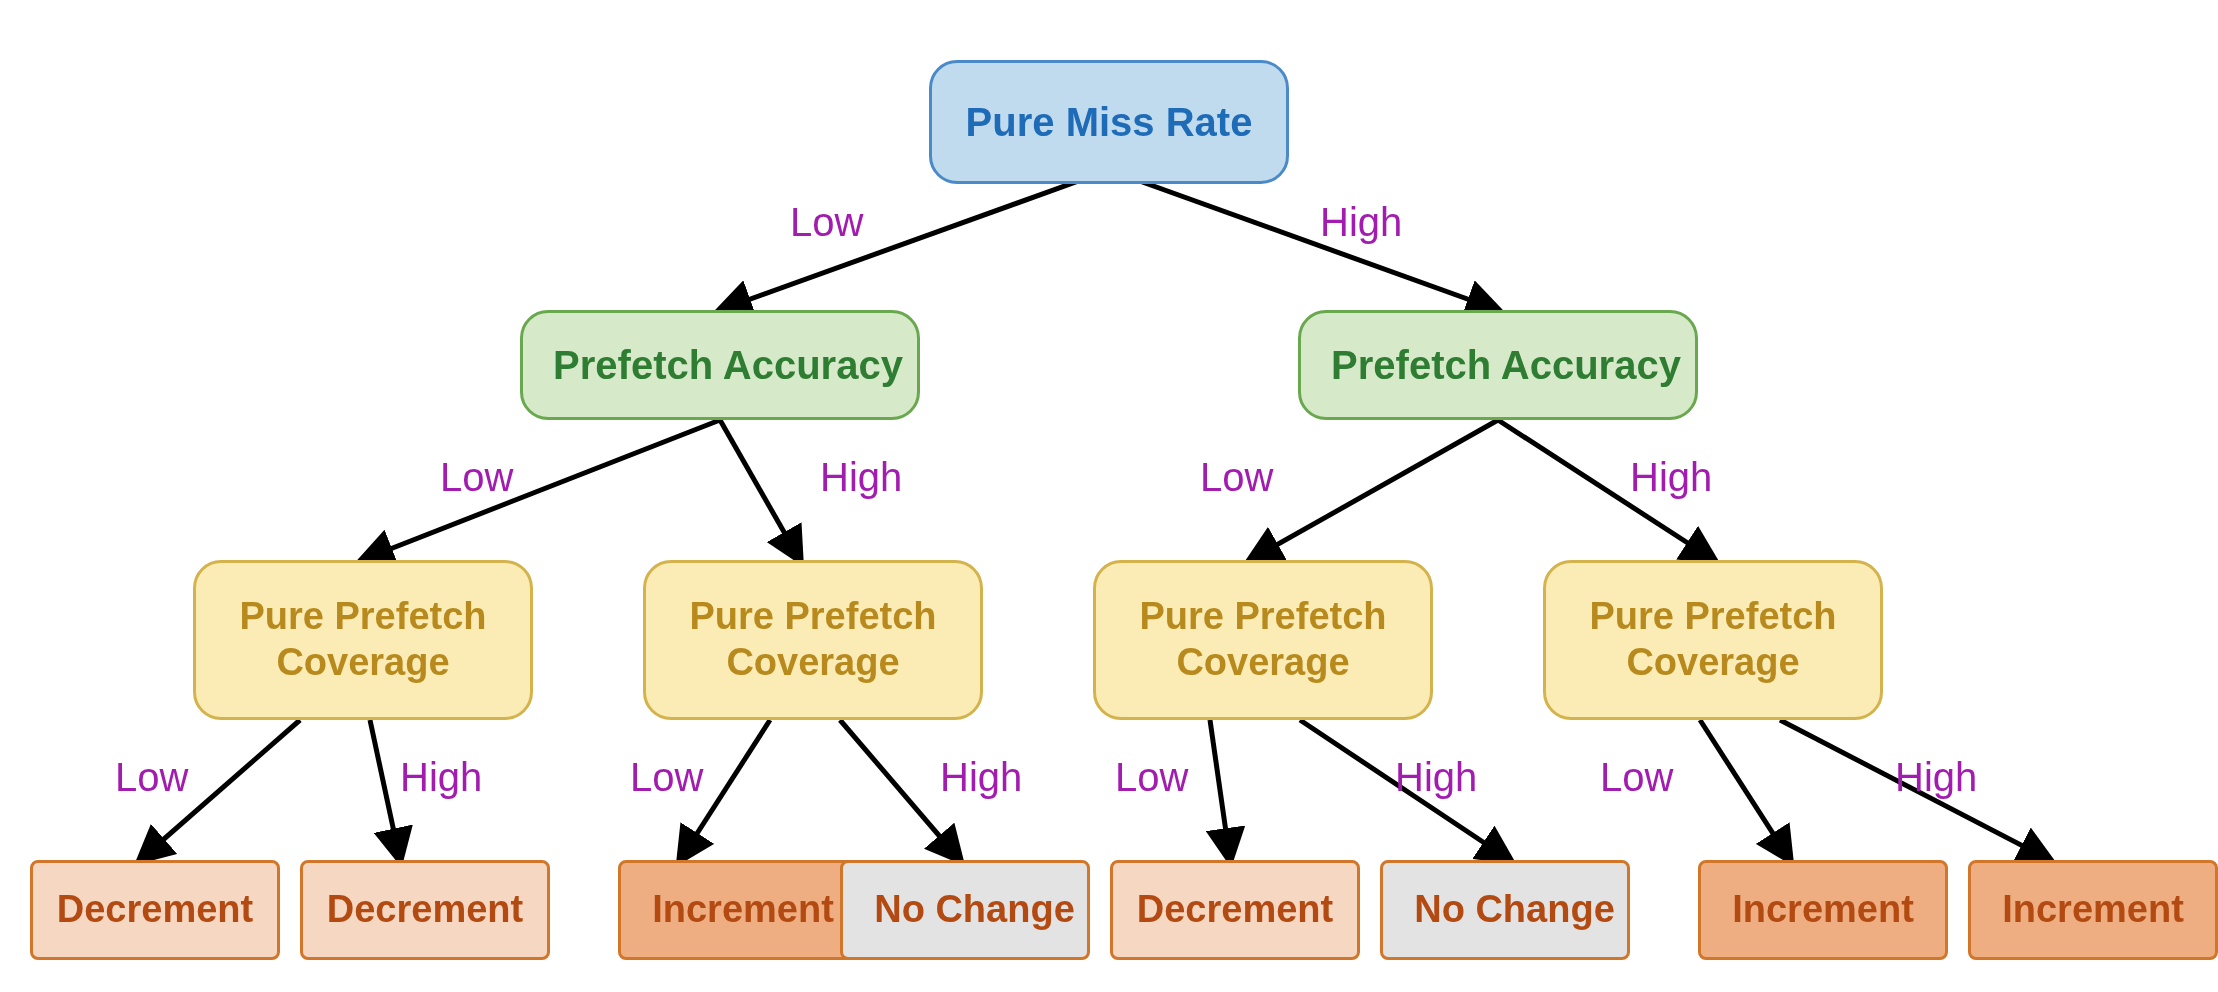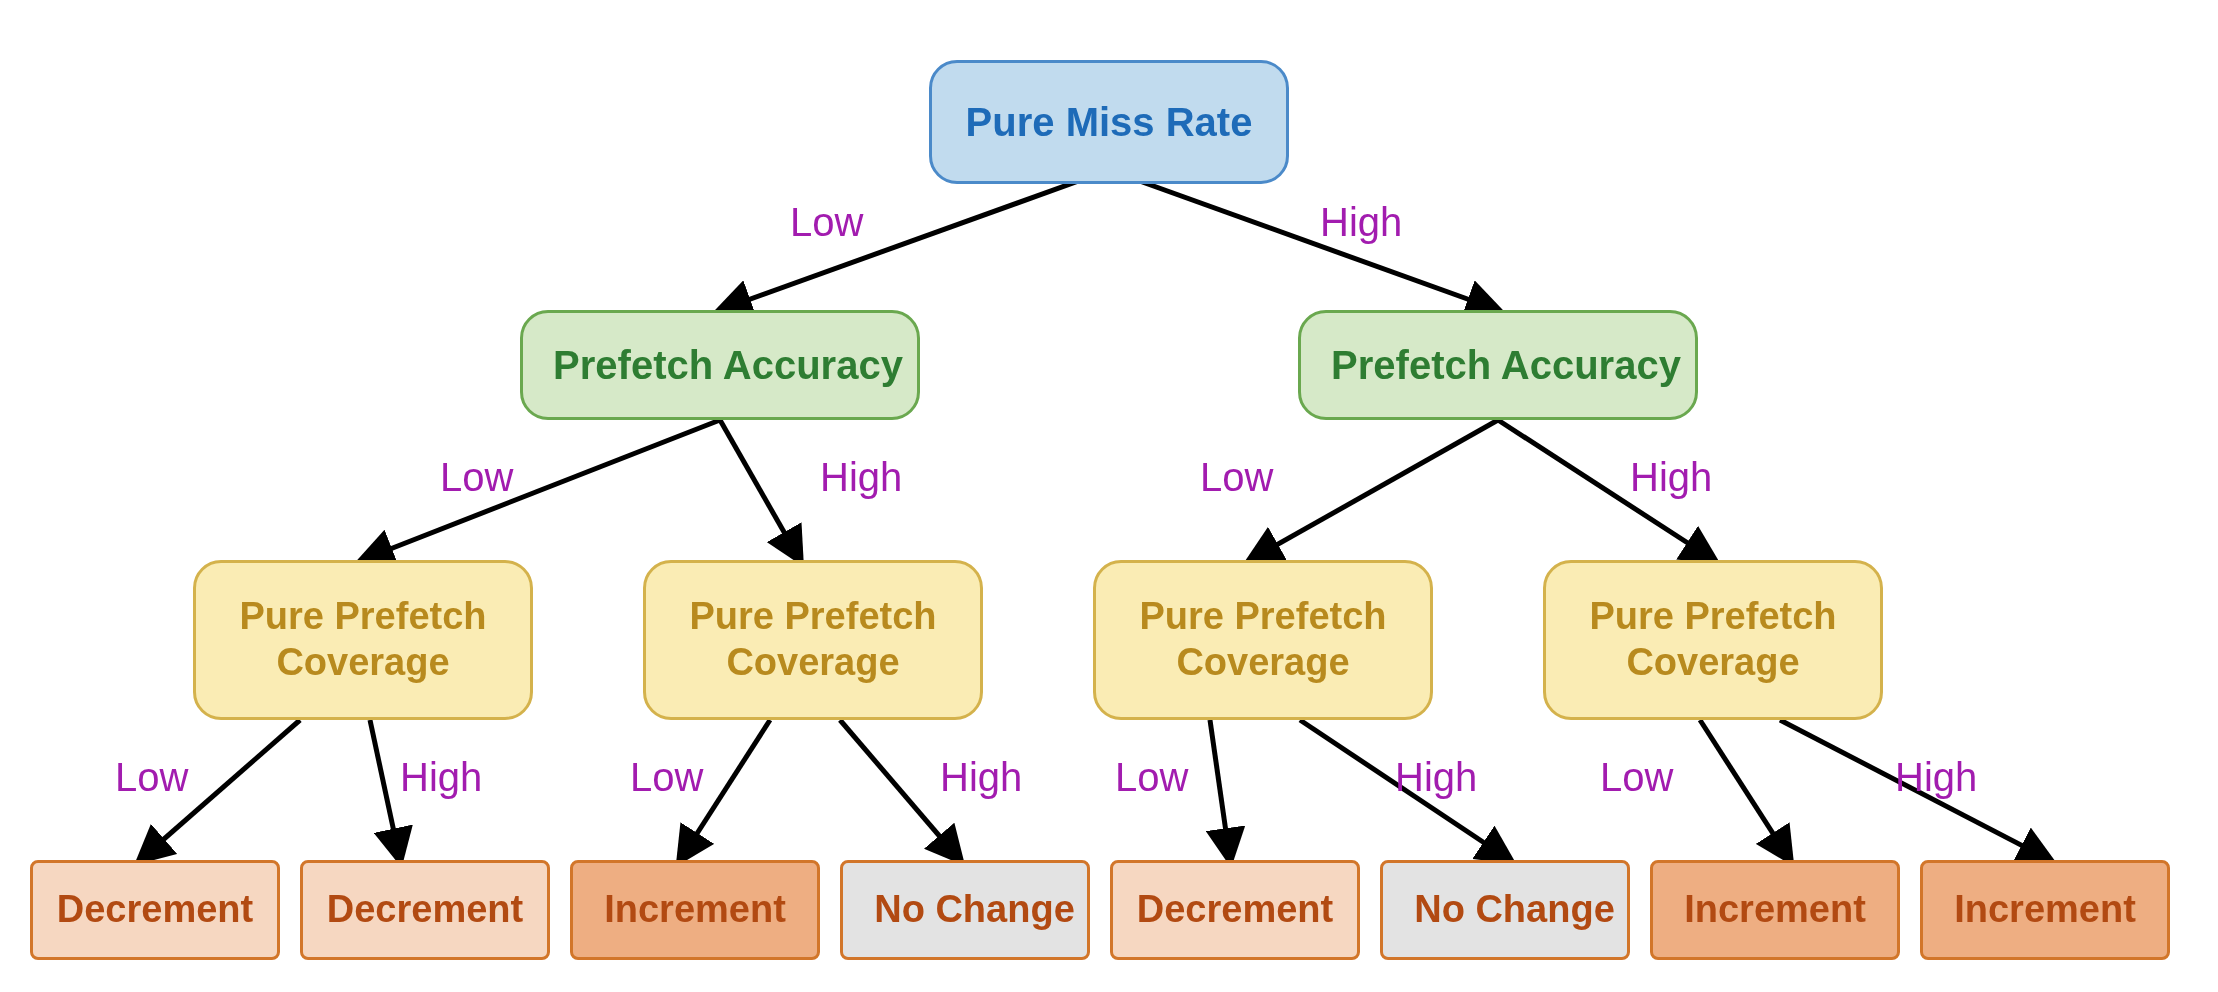--- a/index.html
+++ b/index.html
@@ -42,21 +42,21 @@
     padding: 0 20px;
     margin-left: 8px;
   }
   .leaf {
     border: 3px solid #d2762a;
     color: #b24a12;
     font-size: 38px;
     border-radius: 8px;
   }
   .leaf.light { background: #f6d7c1; }
-  .leaf.dark  { background: #eeae82; }
+  .leaf.dark  { background: #eeae82; margin-left: 48px; }
   .leaf.grey  { background: #e3e3e3; padding-left: 19px; }
   .edge-label {
     position: absolute;
     font-size: 40px;
     color: #a21caf;
   }
   svg.connectors {
     position: absolute;
     left: 0; top: 0;
     width: 2218px;

